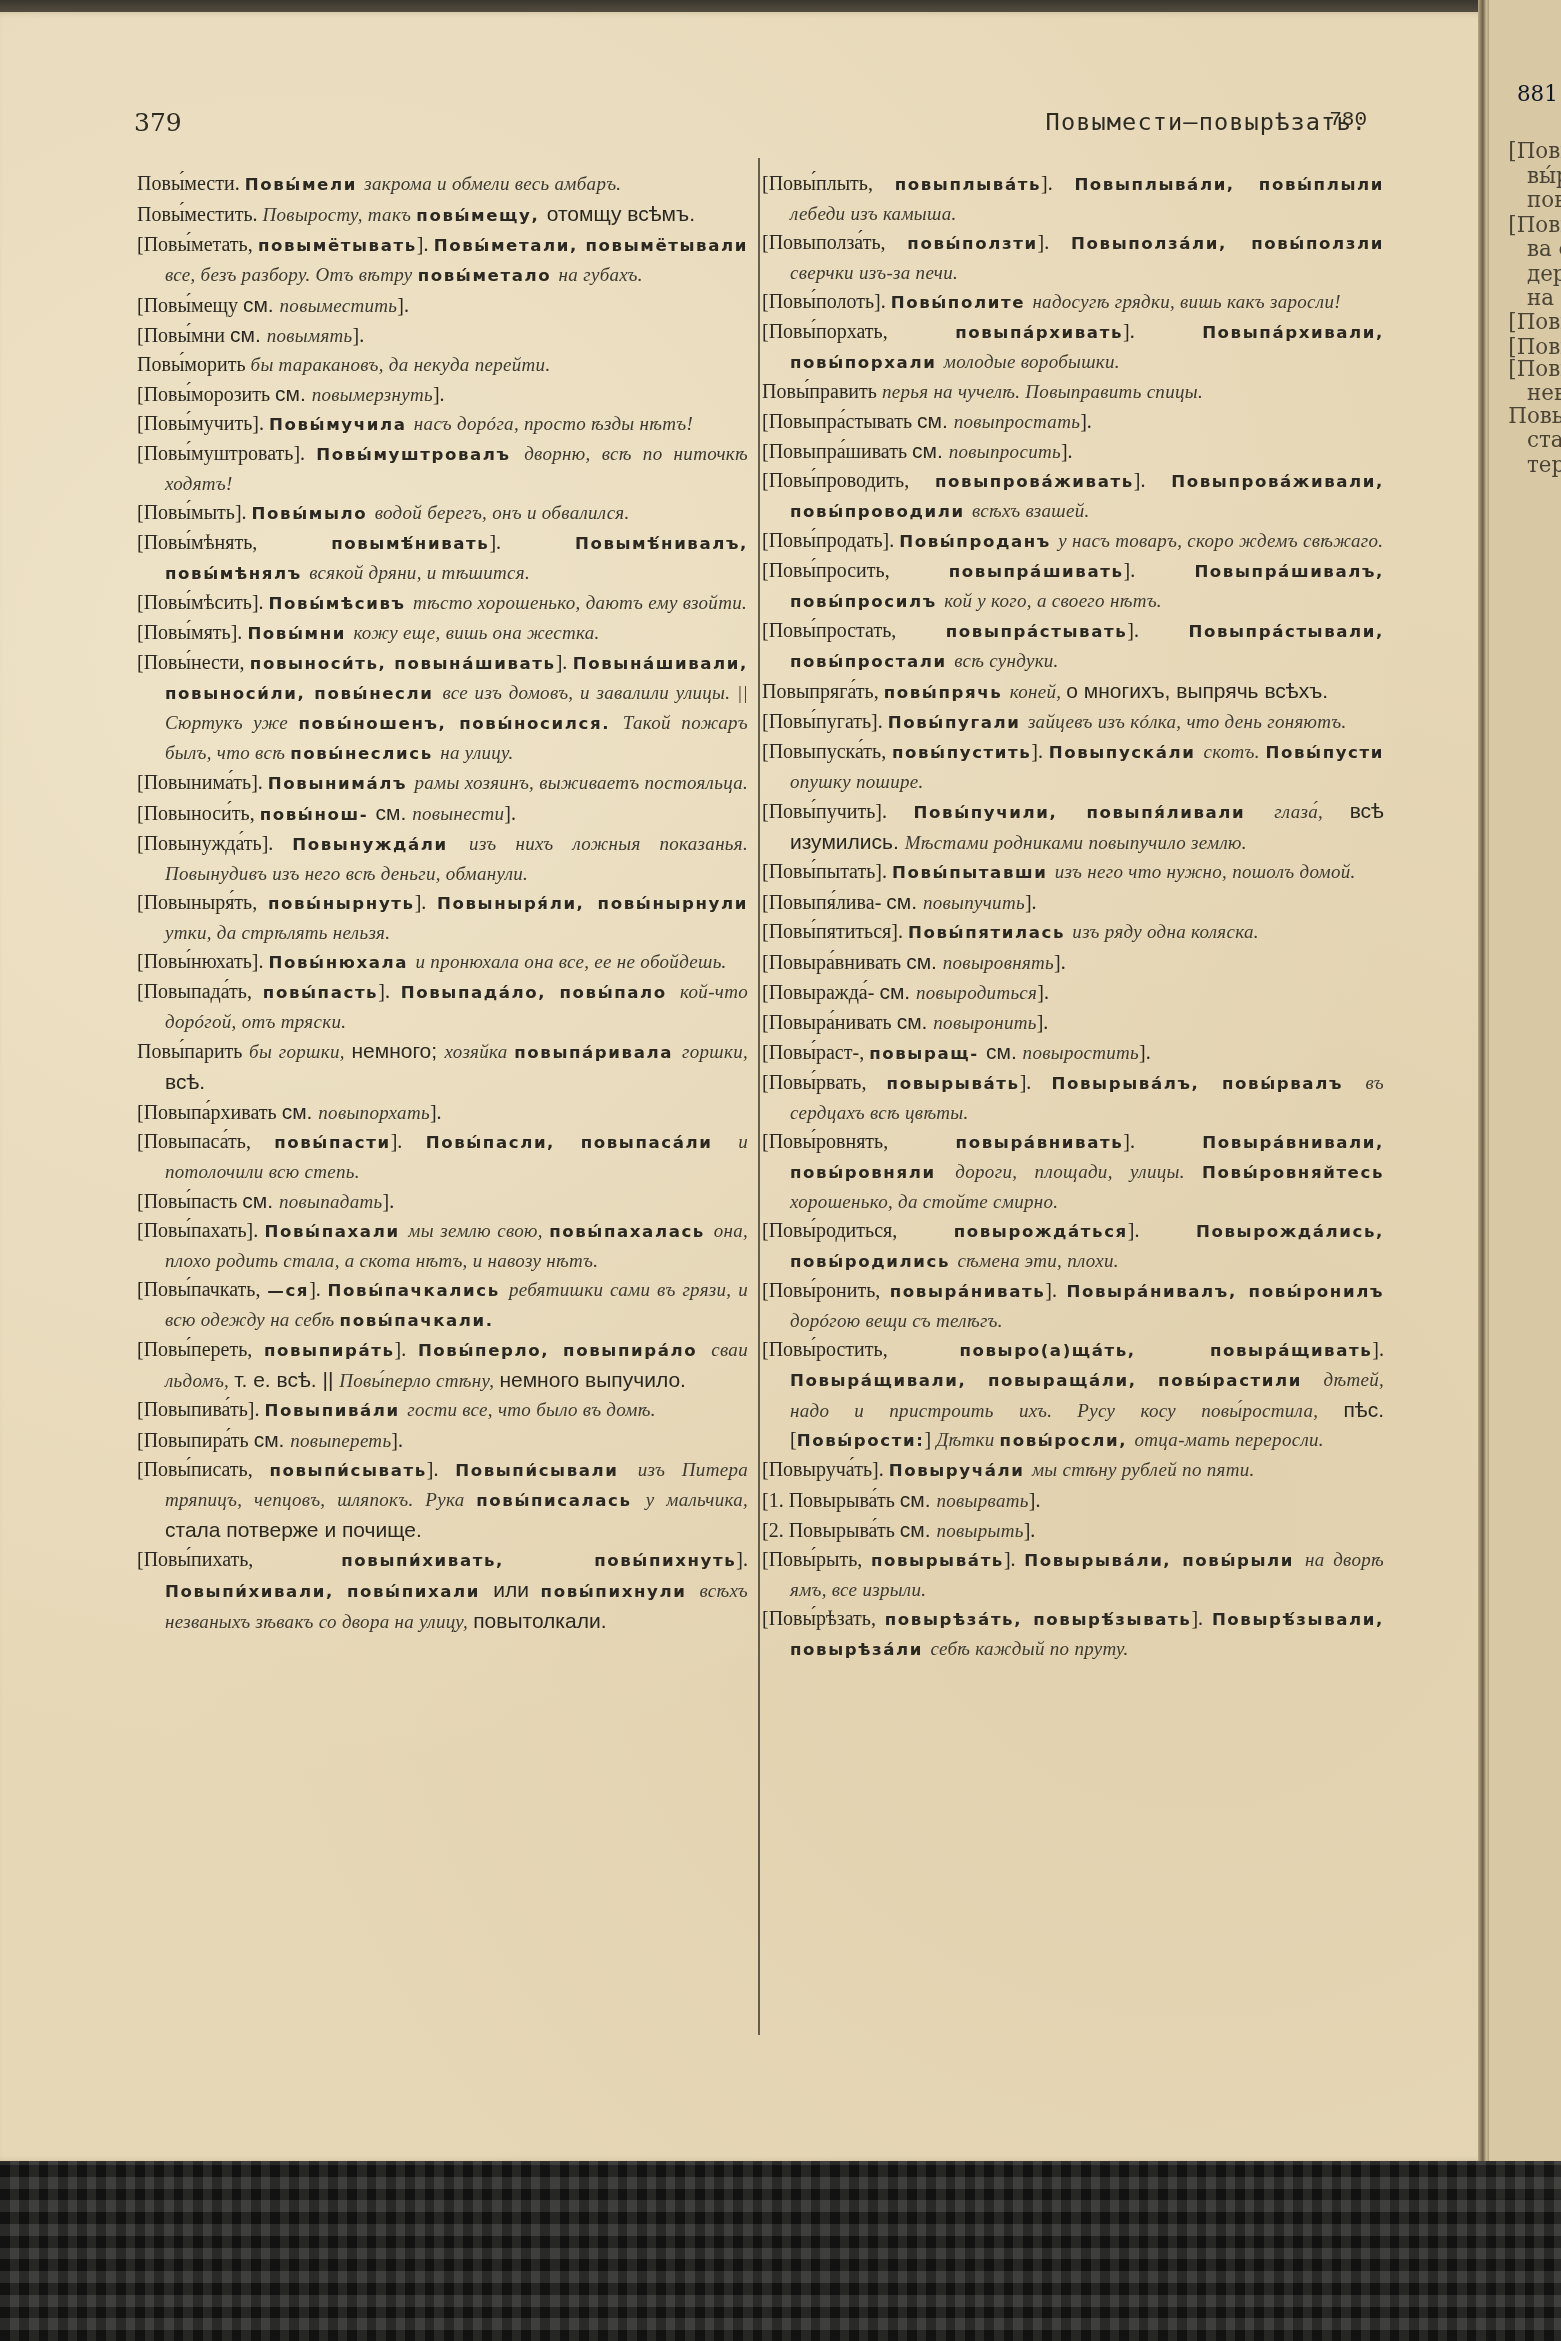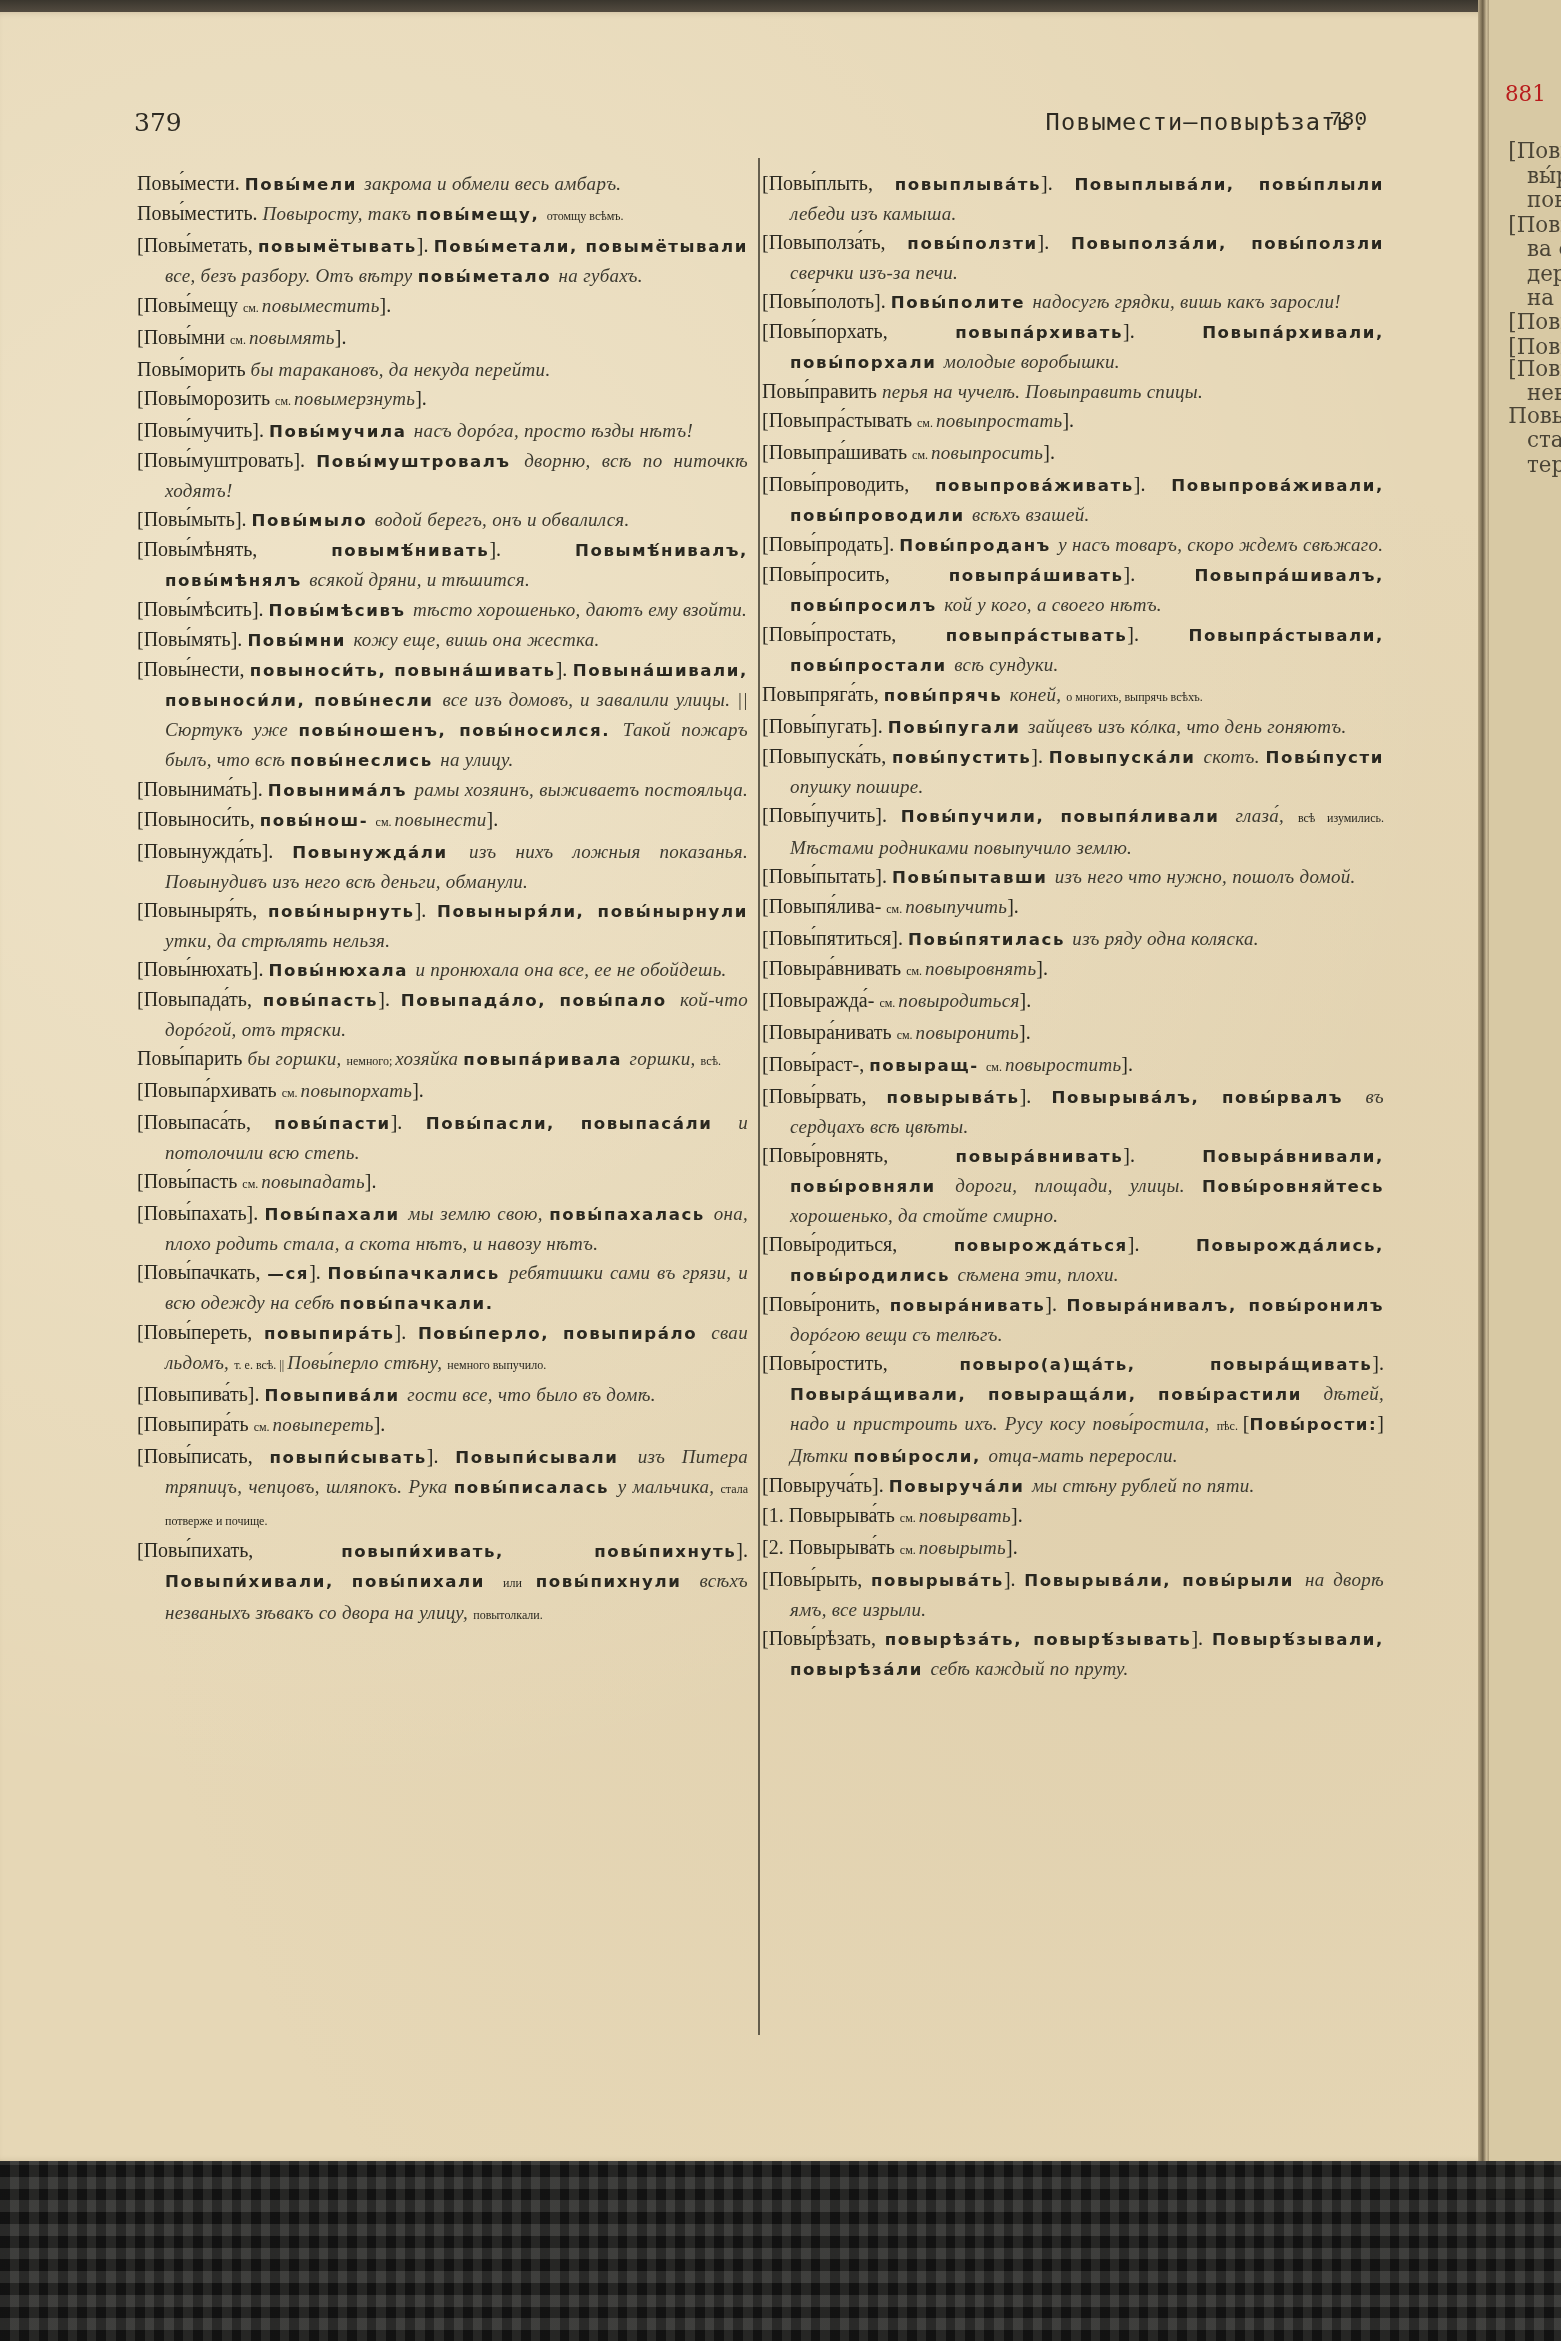--- a/index.html
+++ b/index.html
@@ -23,22 +23,22 @@
   .gutter {
     position: absolute; left: 1478px; top: 0; width: 11.8px; height: 2342px;
     background: linear-gradient(90deg, #b8a887, #6d6048 40%, #cbbb99 70%, #9c8c6c);
   }
   .next-page {
     position: absolute; left: 1489px; top: 0; width: 72px; height: 2198px;
     background: #d8c9a4;
     overflow: hidden;
   }
   .next-page .pnum {
-    position: absolute; left: 16px; top: 81px;
-    font-size: 21.4px; color: #b91c1c;
+    position: absolute; left: 28px; top: 81px;
+    font-size: 21.4px; color: #0f172a;
   }
   .next-page .frag {
     position: absolute; left: 19.3px; font-size: 21.4px; color: #4a4436;
     white-space: nowrap; line-height: 1;
   }
   .mat {
     position: absolute; left: 0; top: 2161px; width: 1561px; height: 181px;
     background:
       repeating-linear-gradient(90deg, #1c1c1b 0 9.7px, #3a3a38 9.7px 19.3px),
       #262625;
@@ -71,21 +71,21 @@
     background: #3a352a; opacity: 0.75;
   }
   .entry {
     text-align: justify;
     padding-left: 28px; text-indent: -28px;
   }
   .entry span { text-indent: 0; }
   .hw { font-family: "Liberation Serif", serif; font-weight: normal; font-size: 20px; }
   .bf { font-family: "DejaVu Sans", sans-serif; font-weight: bold; letter-spacing: 1.6px; font-size: 16.6px; }
   .it { font-family: "Liberation Serif", serif; font-style: italic; color: #3c3a30; letter-spacing: 0.3px; }
-  .rm { font-family: Liberation Serif, serif; font-size: 12px; }
+  .rm { font-family: Liberation Sans, sans-serif; font-size: 21px; }
 </style>
 </head>
 <body>
 
 <div class="topedge"></div>
 
 <div class="page">
   <div class="running-head">
     <span class="pl">379</span>
     <span class="title">Повымести—повырѣзать.</span>

